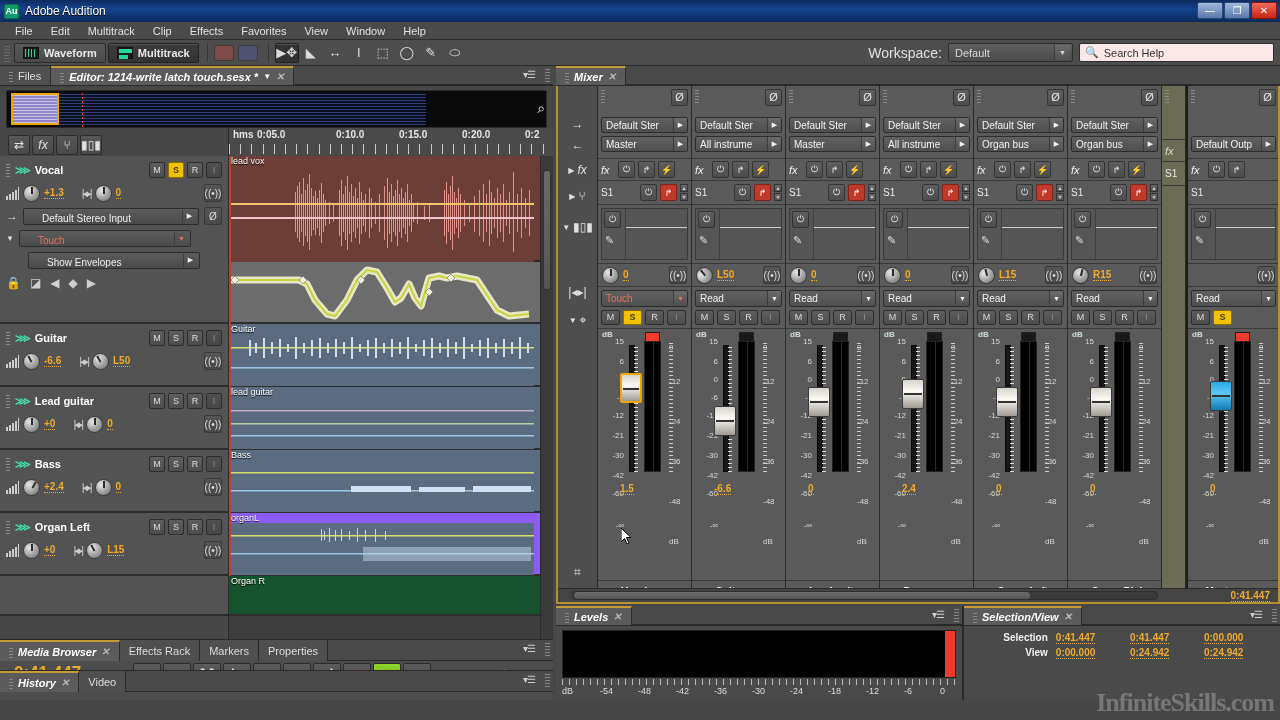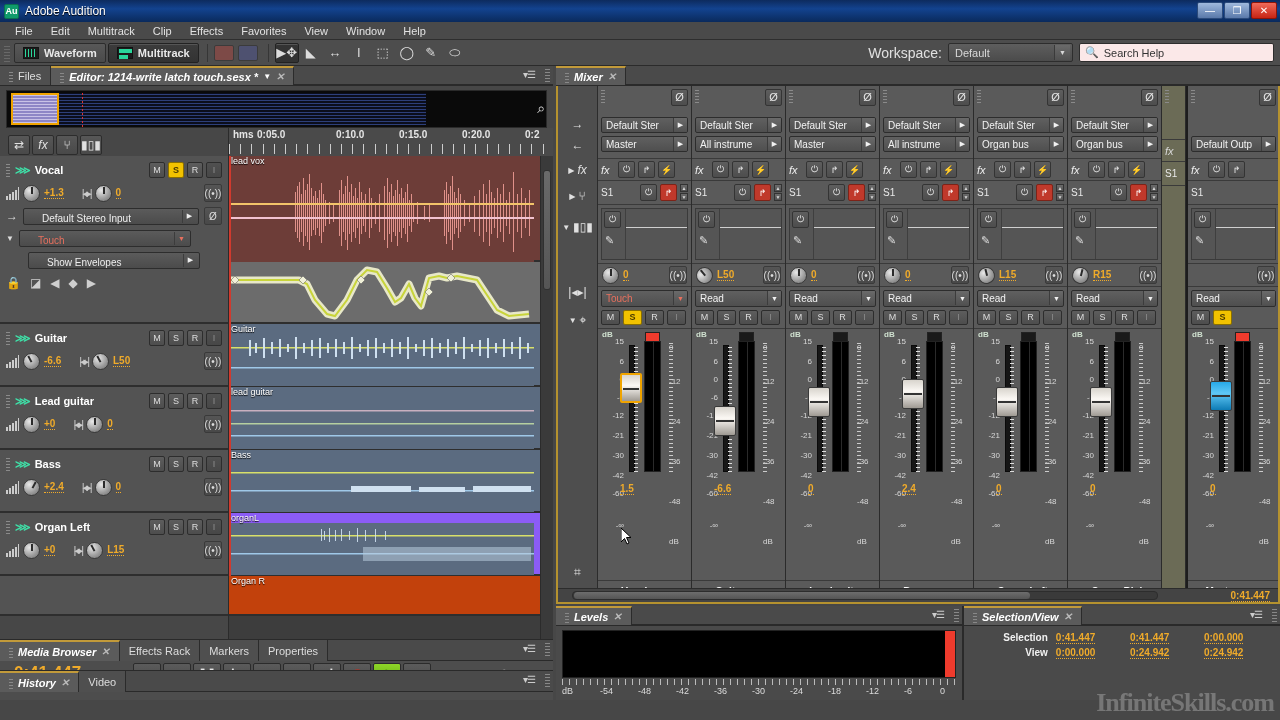--- a/index.html
+++ b/index.html
@@ -695,21 +695,21 @@
                 <rect x="128" y="5" width="1" height="14"></rect>
                   <rect x="136" y="7" width="1" height="11"></rect>
                 <rect x="146" y="6" width="1" height="13"></rect>
                   <rect x="156" y="8" width="1" height="9"></rect>
               </g>
               <rect x="134" y="24" width="168" height="14" fill="#b8ccdc" opacity=".55"></rect>
             </svg>
             <div style="position:absolute;left:0;top:0;width:2px;height:63px;background:#d03a2e"></div>
           </div>
 
-          <div class="cliprow" style="height:40px;background:#c2410c">
+          <div class="cliprow" style="height:40px;background:#14532d">
             <div class="cliplabel">Organ R</div>
           </div>
 
           <div class="vscroll">
             <div class="vthumb"></div>
           </div>
         </div>
 
         <div class="transport">
           <div class="bigtime">0:41.447</div>

